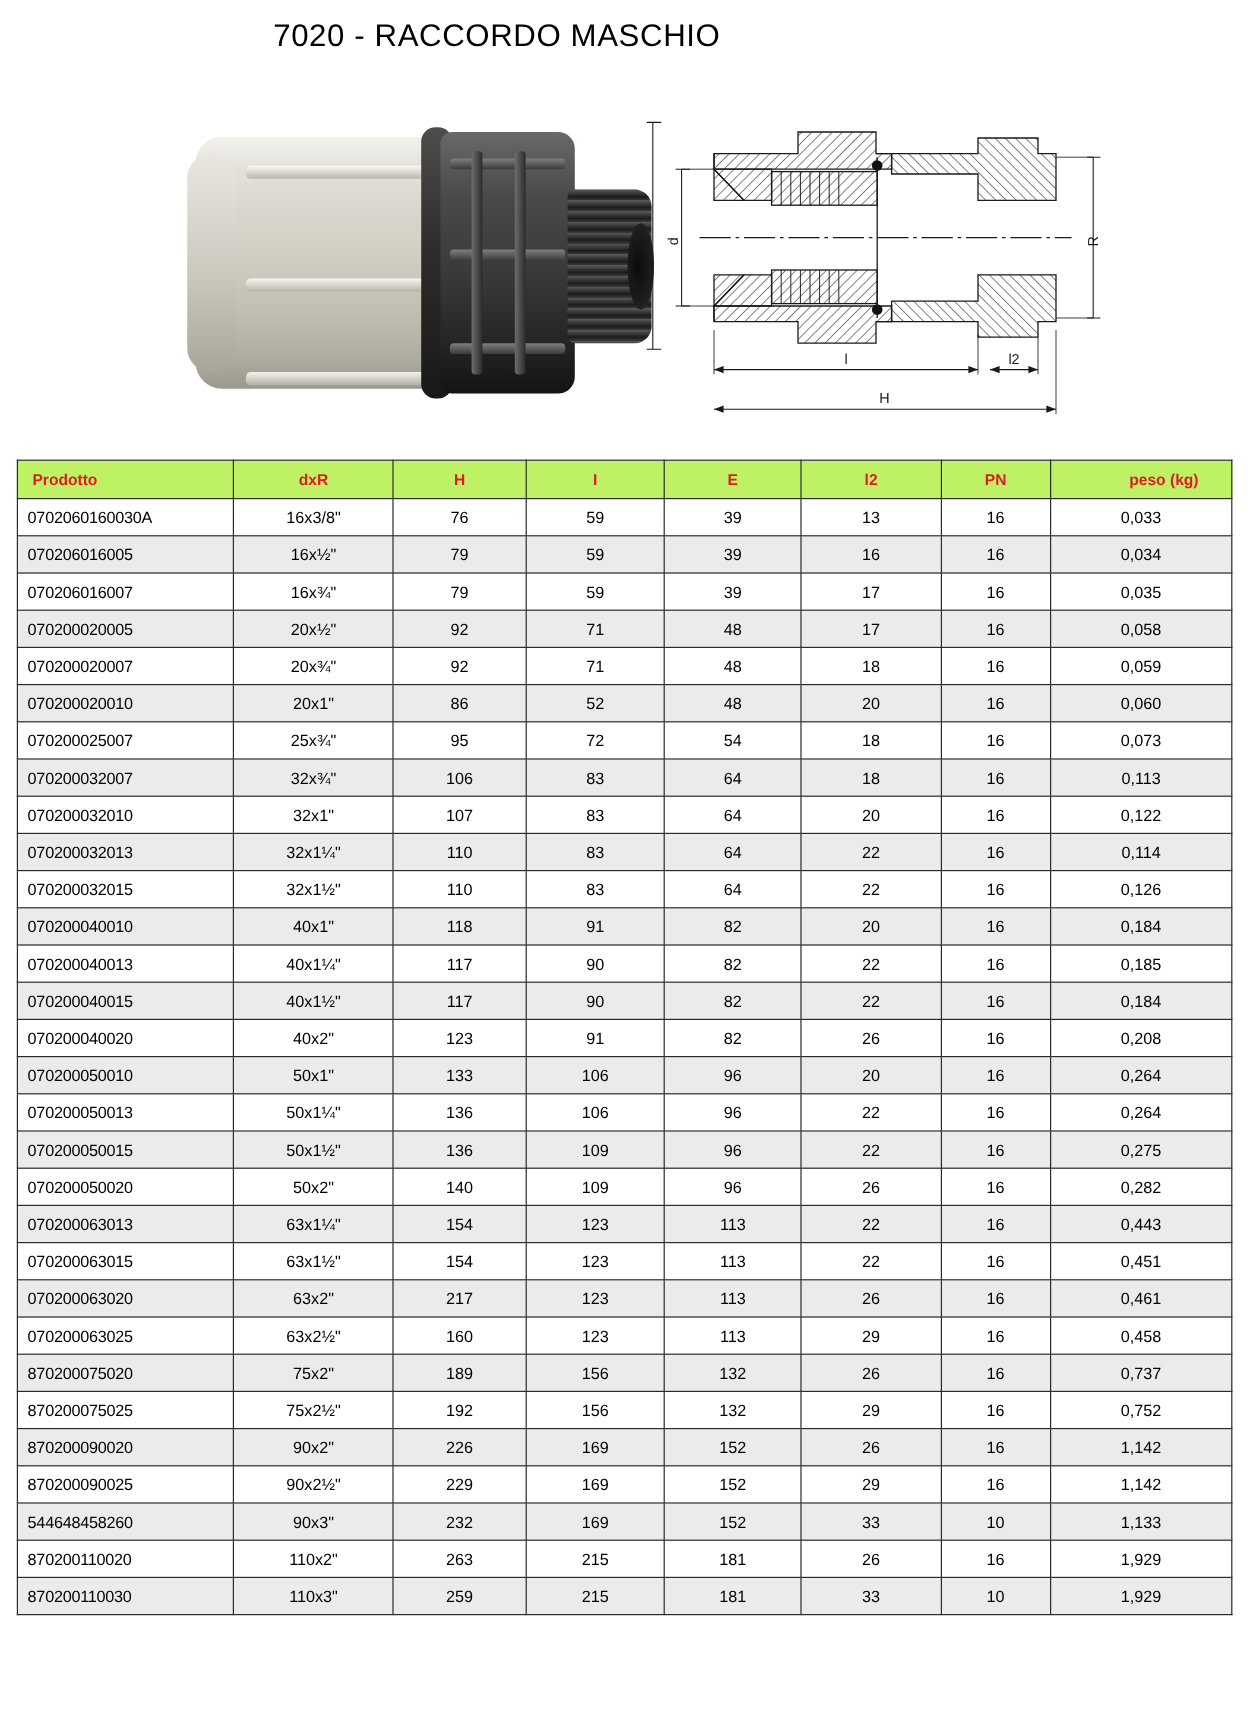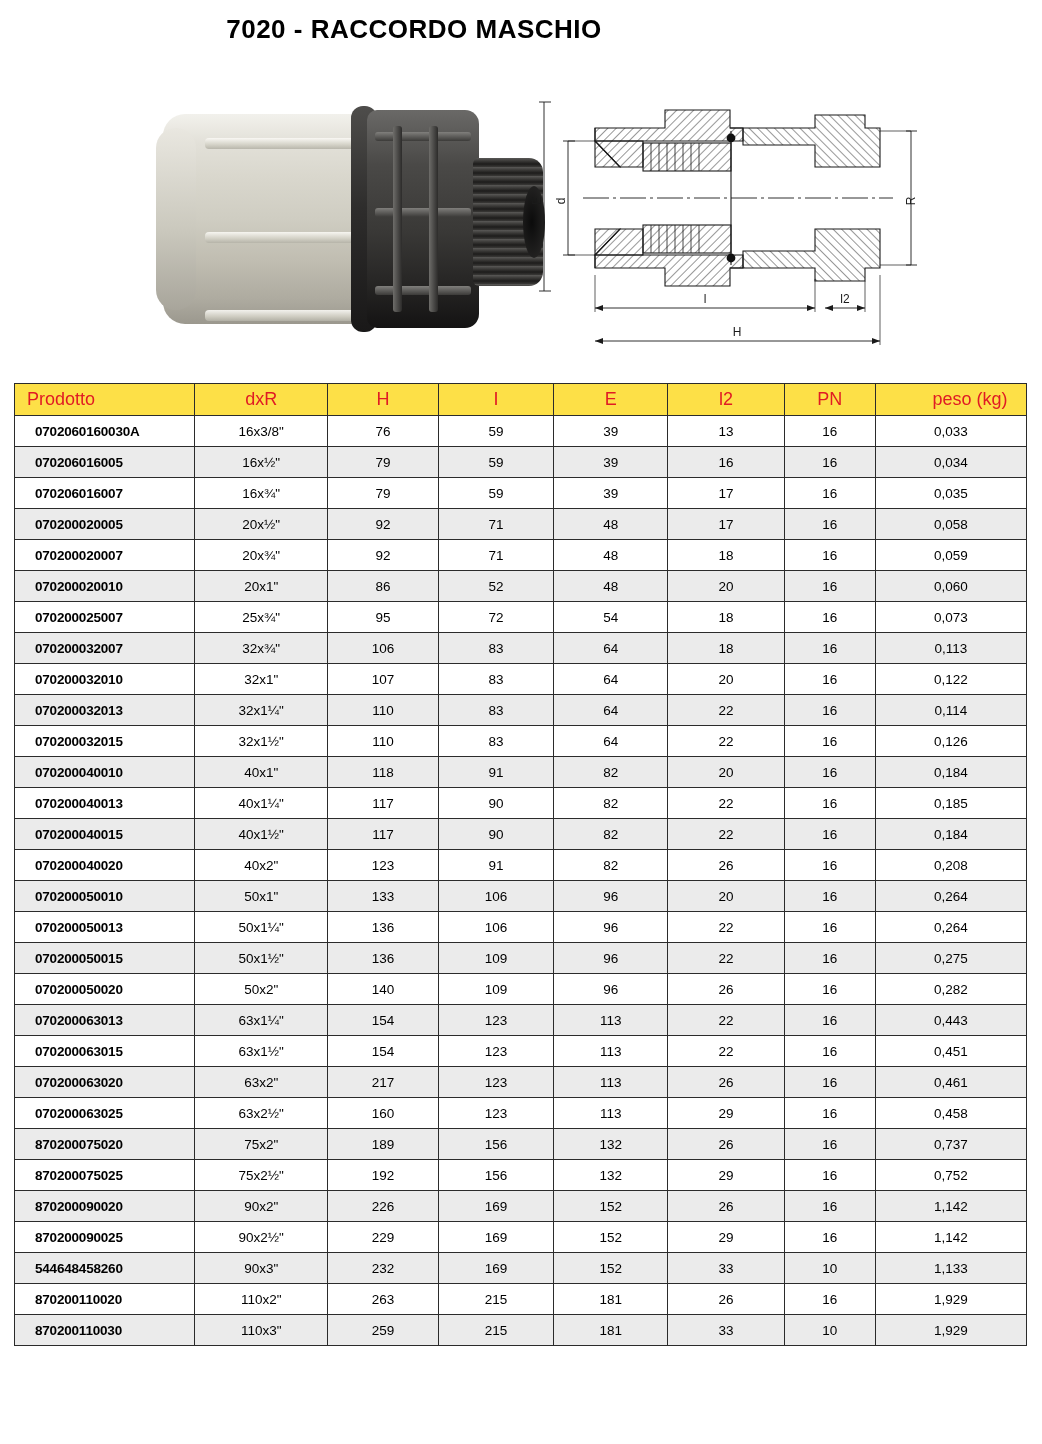--- a/index.html
+++ b/index.html
@@ -4,21 +4,21 @@
 <style>
   html,body{margin:0;padding:0;}
   body{
     width:1042px;height:1444px;background:#ffffff;
     font-family:"Liberation Sans","DejaVu Sans",sans-serif;
     color:#000;overflow:hidden;position:relative;
   }
   
   .page-title{
     position:absolute;left:0;top:14px;width:828px;
-    text-align:center;font-size:26px;font-weight:bold;
+    text-align:center;font-size:26px;font-weight:normal;
     letter-spacing:.5px;color:#000;
   }
   
   .figures{position:absolute;left:0;top:78px;width:1042px;height:285px;}
 
   
   .photo{position:absolute;left:155px;top:10px;width:370px;height:260px;}
   .photo .nut{
     position:absolute;left:8px;top:26px;width:200px;height:210px;
     background:linear-gradient(180deg,#f2f1ec 0%,#e2e0d8 14%,#d9d7cd 30%,
@@ -84,26 +84,26 @@
     border-collapse:collapse;width:1013px;
     table-layout:fixed;
   }
   table.spec th,table.spec td{
     border:1px solid #2b2b2b;
     height:30px;padding:0 6px;
     font-size:13.5px;text-align:center;vertical-align:middle;
     white-space:nowrap;
   }
   table.spec thead th{
-    color:#e01b24;font-weight:normal;font-size:18px;
-    background:#fde047;height:31px;
+    color:#e01b24;font-weight:bold;font-size:13px;
+    background:#bef264;height:31px;
   }
   table.spec thead th.col-prod{text-align:left;padding-left:12px;}
   table.spec tbody td.col-prod{
-    text-align:left;padding-left:20px;font-weight:bold;
+    text-align:left;padding-left:8px;font-weight:normal;
     font-size:13.5px;letter-spacing:-.2px;
   }
   table.spec tbody tr:nth-child(even){background:#ebebeb;}
   table.spec tbody tr:nth-child(odd){background:#ffffff;}
   .c0{width:166px;}
   .c1{width:122px;}
   .c2{width:102px;}
   .c3{width:106px;}
   .c4{width:105px;}
   .c5{width:107px;}

